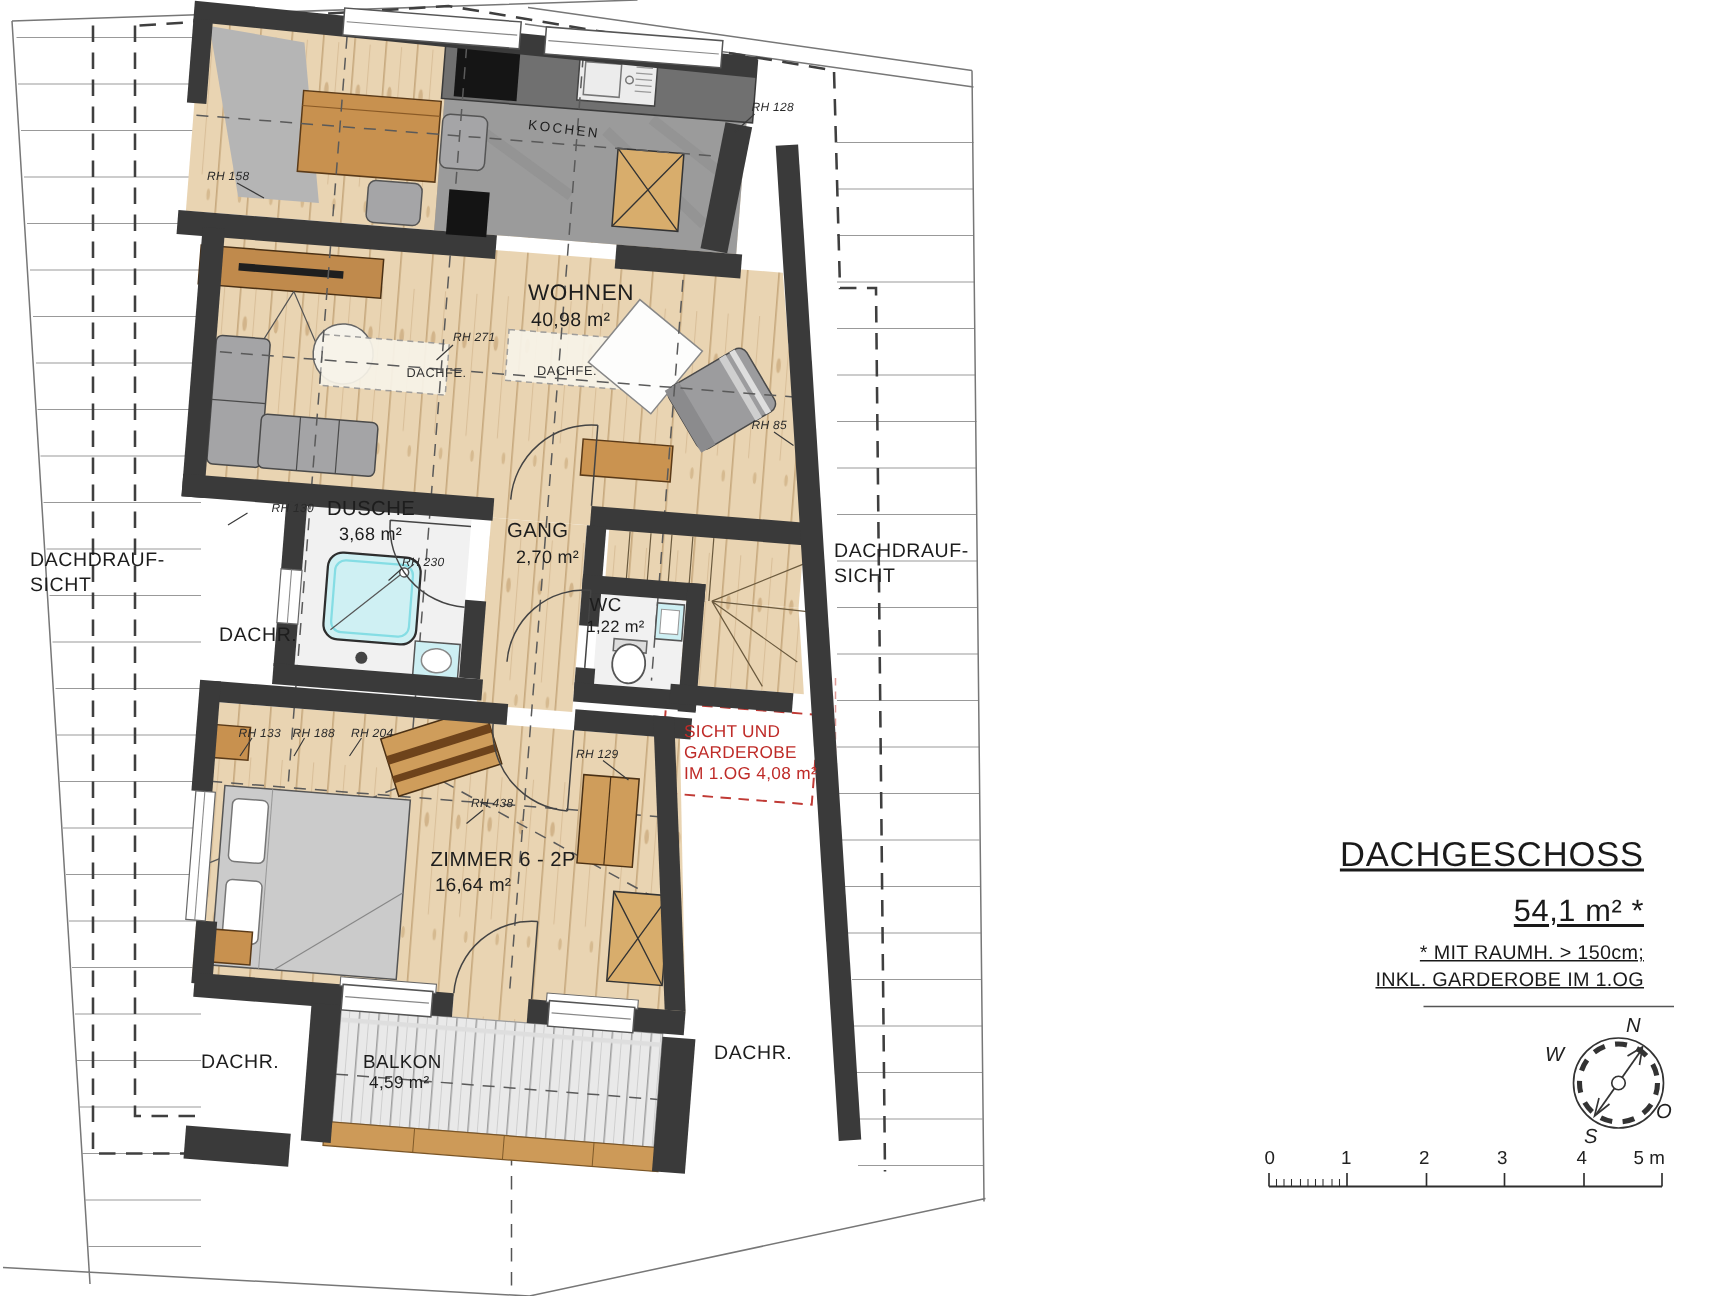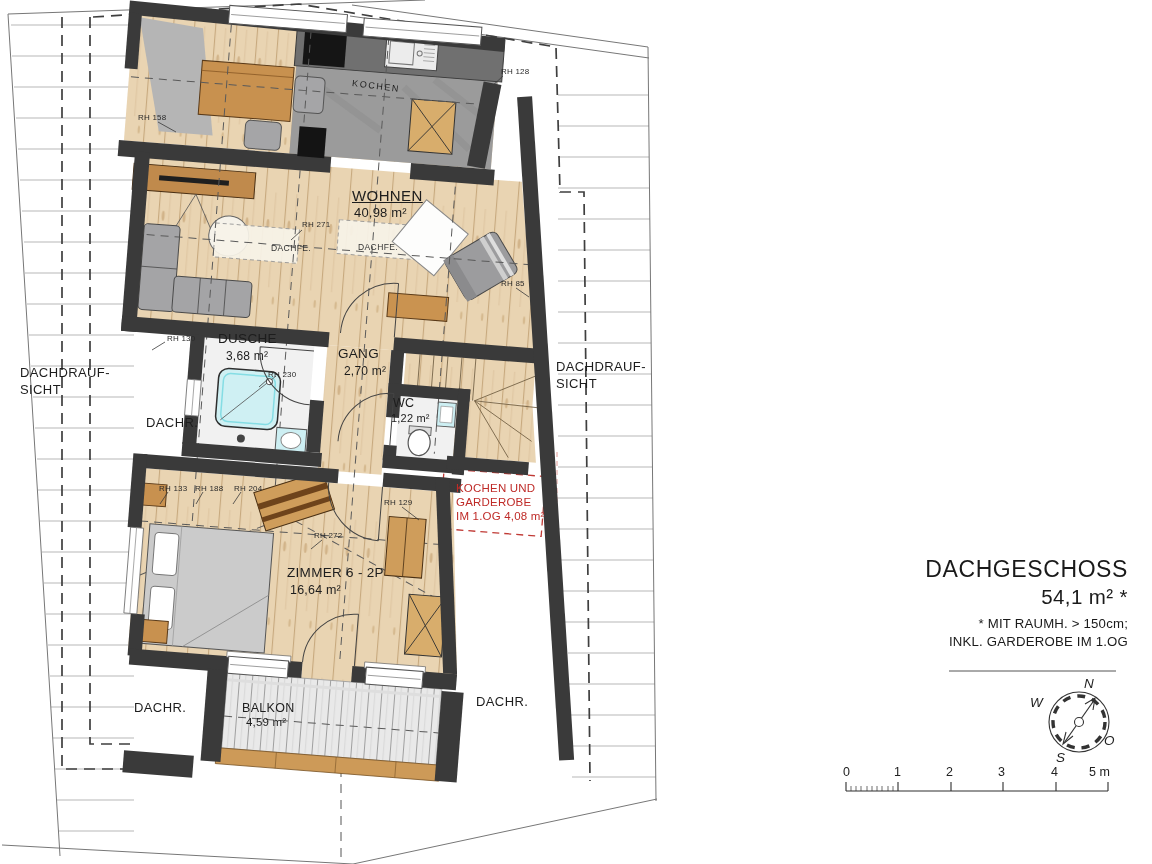--- a/index.html
+++ b/index.html
@@ -3,31 +3,31 @@
 <meta charset="utf-8">
 <style>
   html,body{margin:0;padding:0;background:#fff;}
   #stage{position:relative;width:1152px;height:864px;background:#ffffff;overflow:hidden;
          font-family:"Liberation Sans",sans-serif;}
   svg{position:absolute;left:0;top:0;}
   .lbl{position:absolute;color:#1d1d1d;white-space:nowrap;line-height:1;
        font-family:"Liberation Sans",sans-serif;}
   .room{font-size:13.5px;letter-spacing:.3px;}
   .area{font-size:12px;letter-spacing:.2px;}
-  .big{font-size:15px;letter-spacing:.4px;text-decoration:underline;}
-  .rh{font-size:8px;color:#2a2a2a;letter-spacing:.2px;}
+  .big{font-size:15px;letter-spacing:.4px;}
+  .rh{font-size:8px;color:#2a2a2a;letter-spacing:.2px;font-style:italic;}
   .dachr{font-size:13px;letter-spacing:.4px;}
   .dachfe{font-size:8.5px;color:#333;letter-spacing:.4px;padding-left:28px;}
   .kochen{font-size:9px;letter-spacing:1.6px;transform:rotate(7deg);}
   .red{color:#bf2b28;font-size:11.5px;letter-spacing:.2px;}
   .compass-letter{font-size:13.5px;font-style:italic;color:#222;}
   .scalelbl{font-size:12.5px;color:#222;}
-  #title-block{position:absolute;left:820px;top:556px;width:308px;text-align:right;color:#1a1a1a;}
+  #title-block{position:absolute;left:788px;top:556px;width:308px;text-align:right;color:#1a1a1a;text-decoration:underline;}
   .tb-title{font-size:23px;letter-spacing:.6px;}
-  .tb-area{font-size:20.5px;margin-top:2px;letter-spacing:.4px;}
+  .tb-area{font-size:20.5px;margin-top:13px;letter-spacing:.4px;}
   .tb-note{font-size:13.2px;margin-top:7px;letter-spacing:.2px;}
   .tb-note + .tb-note{margin-top:3px;}
 </style>
 </head>
 <body>
 
 <div id="stage">
 
 <svg width="1152" height="864" viewBox="0 0 1152 864">
   <defs>
@@ -274,29 +274,29 @@
 <span class="lbl dachr" style="left:556px;top:360px">DACHDRAUF-</span>
 <span class="lbl dachr" style="left:556px;top:377px">SICHT</span>
 
 <span class="lbl dachfe" style="left:243px;top:244px">DACHFE.</span>
 <span class="lbl dachfe" style="left:330px;top:243px">DACHFE.</span>
 
 <span class="lbl rh" style="left:138px;top:114px">RH 158</span>
 <span class="lbl rh" style="left:501px;top:68px">RH 128</span>
 <span class="lbl rh" style="left:302px;top:221px">RH 271</span>
 <span class="lbl rh" style="left:501px;top:280px">RH 85</span>
-<span class="lbl rh" style="left:167px;top:335px">RH 130</span>
+<span class="lbl rh" style="left:181px;top:335px">RH 130</span>
 <span class="lbl rh" style="left:268px;top:371px">RH 230</span>
 <span class="lbl rh" style="left:159px;top:485px">RH 133</span>
 <span class="lbl rh" style="left:195px;top:485px">RH 188</span>
 <span class="lbl rh" style="left:234px;top:485px">RH 204</span>
-<span class="lbl rh" style="left:314px;top:532px">RH 272</span>
+<span class="lbl rh" style="left:314px;top:532px">RH 438</span>
 <span class="lbl rh" style="left:384px;top:499px">RH 129</span>
 
-<span class="lbl red" style="left:456px;top:483px">KOCHEN UND</span>
+<span class="lbl red" style="left:456px;top:483px">SICHT UND</span>
 <span class="lbl red" style="left:456px;top:497px">GARDEROBE</span>
 <span class="lbl red" style="left:456px;top:511px">IM 1.OG 4,08 m²</span>
 
 <div id="title-block">
   <div class="tb-title">DACHGESCHOSS</div>
   <div class="tb-area">54,1 m² *</div>
   <div class="tb-note">* MIT RAUMH. &gt; 150cm;</div>
   <div class="tb-note">INKL. GARDEROBE IM 1.OG</div>
 </div>
 

